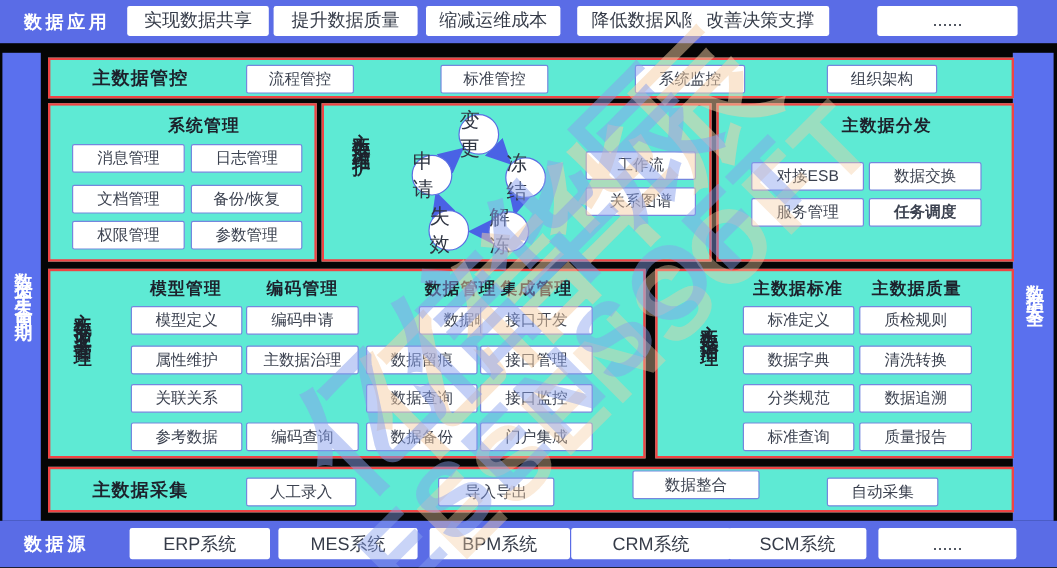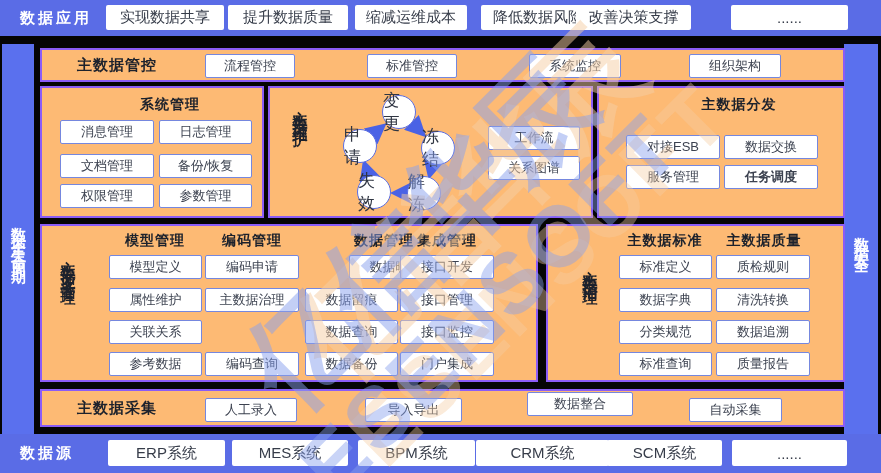--- a/index.html
+++ b/index.html
@@ -11,21 +11,21 @@
   
   .hbar{position:absolute;left:0;width:881px;background:#5a6ce6;}
   .hbar .bar-label{position:absolute;left:20px;top:0;bottom:0;display:flex;align-items:center;
     color:#fff;font-weight:bold;font-size:15px;letter-spacing:3px;}
   .bar-btn{position:absolute;background:#ffffff;border-radius:2px;display:flex;align-items:center;
     justify-content:center;font-size:15px;color:#363c49;}
   .vbar{position:absolute;top:44px;height:390px;background:#5a70ee;display:flex;align-items:center;justify-content:center;}
   .side-label{writing-mode:vertical-rl;text-orientation:upright;color:#fff;font-weight:bold;
     font-size:15px;letter-spacing:7px;}
   
-  .panel{position:absolute;background:#fdba74;border:2px solid #8b5cf6;box-sizing:border-box;z-index:1;}
+  .panel{position:absolute;background:#5eead4;border:2px solid #ef4444;box-sizing:border-box;z-index:1;}
   .panel-title-inline{position:absolute;left:35px;top:0;bottom:0;display:flex;align-items:center;
     font-weight:bold;font-size:15px;color:#1d222c;letter-spacing:1px;}
   .panel-title-center{position:absolute;left:0;right:0;top:8px;text-align:center;
     font-weight:bold;font-size:14px;color:#1d222c;letter-spacing:1px;padding-left:36px;}
   .col-header{position:absolute;text-align:center;font-weight:bold;font-size:14px;color:#1d222c;letter-spacing:1px;}
   .vtitle{position:absolute;writing-mode:vertical-rl;text-orientation:upright;font-weight:bold;
     font-size:15px;letter-spacing:5px;color:#1d222c;}
   .btn{position:absolute;background:#fff;border:1px solid #7587de;border-radius:2px;box-sizing:border-box;
     display:flex;align-items:center;justify-content:center;font-size:13px;color:#3c4250;}
   

